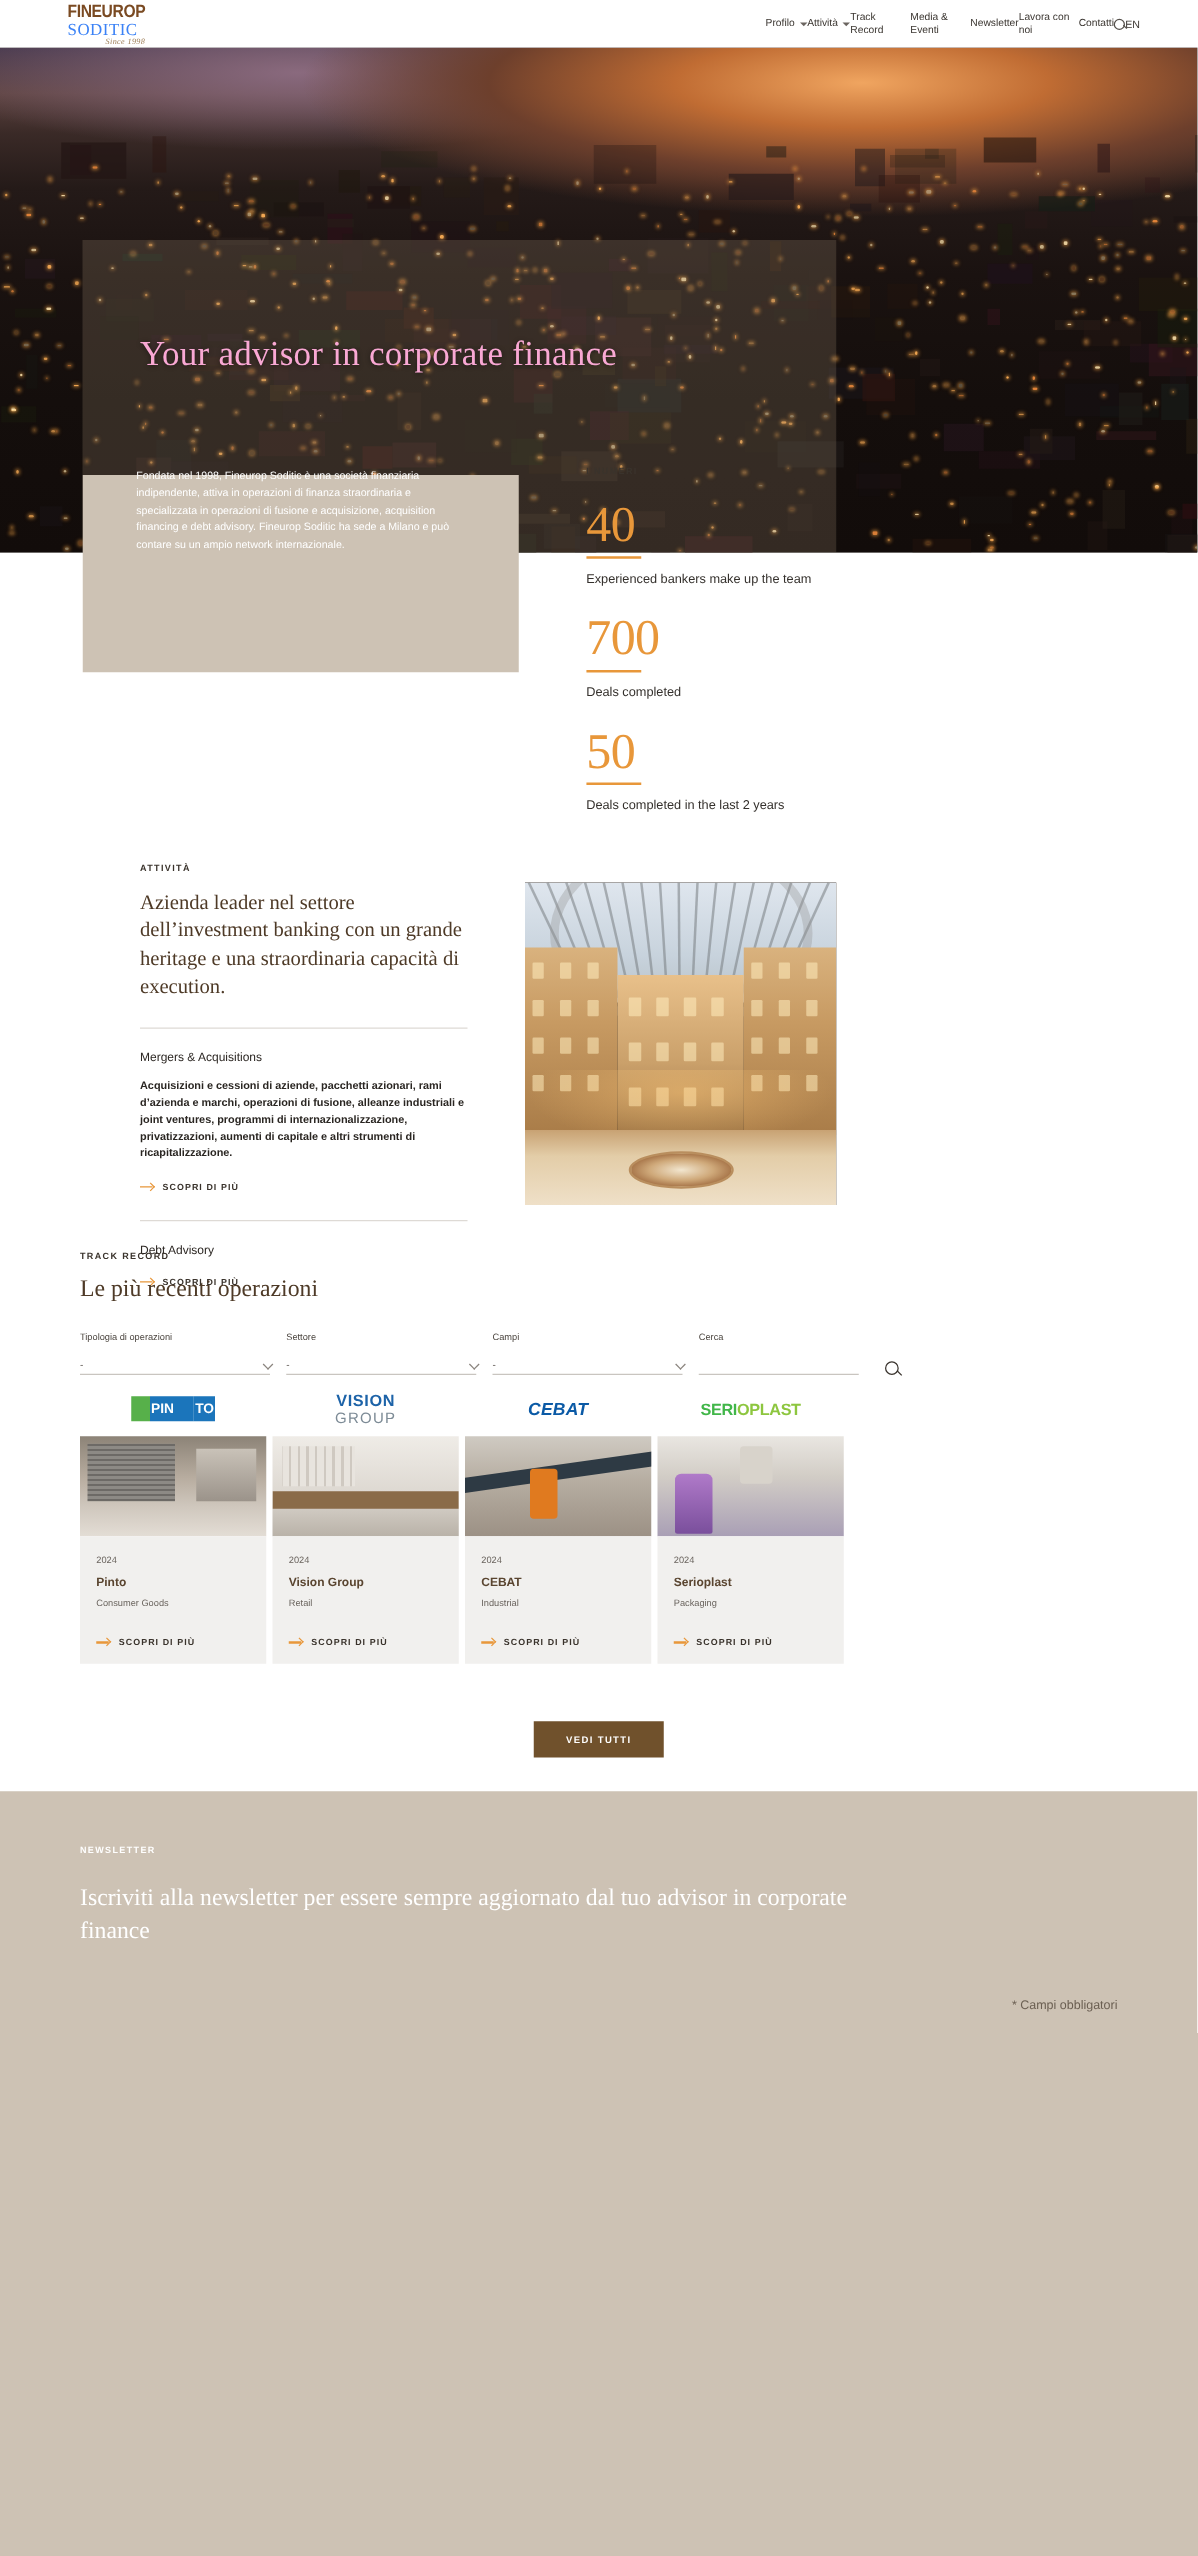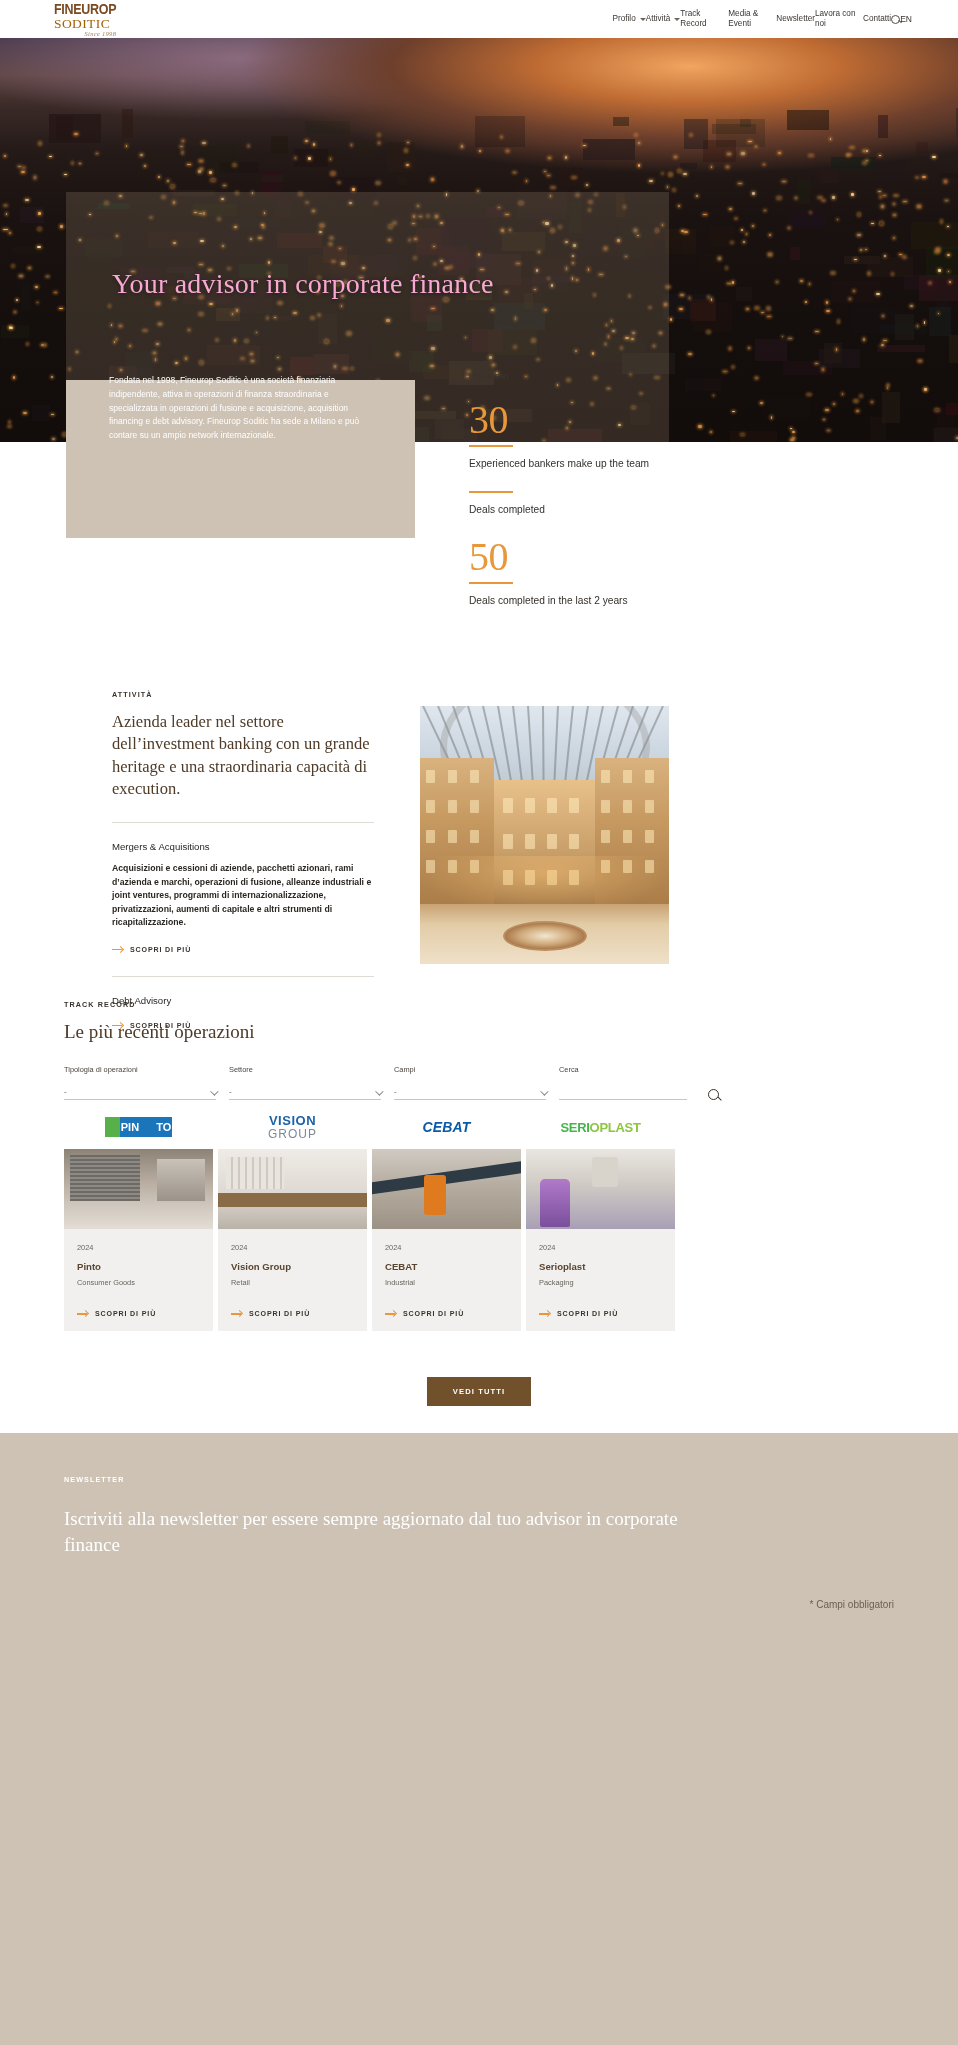--- a/index.html
+++ b/index.html
@@ -28,21 +28,21 @@
     font-size: 12.5px;
     letter-spacing: -0.3px;
     color: #7a4a22;
     transform: scaleY(1.15);
     transform-origin: left top;
   }
   .logo-mid {
     font-family: "Liberation Serif", serif;
     font-size: 13.5px;
     letter-spacing: 0.4px;
-    color: #a16207;
+    color: #3b82f6;
     margin-top: 2px;
   }
   .logo-sub {
     font-family: "Liberation Serif", serif;
     font-style: italic;
     font-size: 6.5px;
     color: #9a7a52;
     text-align: right;
     margin-top: 1px;
     letter-spacing: 0.3px;
@@ -1195,25 +1195,26 @@
 </div>
 
 <div class="section-intro">
   <div class="intro-panel"></div>
 </div>
 <div class="intro-text">Fondata nel 1998, Fineurop Soditic è una società finanziaria indipendente, attiva in operazioni di finanza straordinaria e specializzata in operazioni di fusione e acquisizione, acquisition financing e debt advisory. Fineurop Soditic ha sede a Milano e può contare su un ampio network internazionale.</div>
 
 <div class="numbers">
   <div class="eyebrow">I NUMERI</div>
   <div class="num-block">
-    <div class="num-value">30</div>
+    <div class="num-value">40</div>
     <div class="num-rule"></div>
     <div class="num-label">Experienced bankers make up the team</div>
   </div>
   <div class="num-block">
+    <div class="num-value">700</div>
     <div class="num-rule"></div>
     <div class="num-label">Deals completed</div>
   </div>
   <div class="num-block">
     <div class="num-value">50</div>
     <div class="num-rule"></div>
     <div class="num-label">Deals completed in the last 2 years</div>
   </div>
 </div>
 

